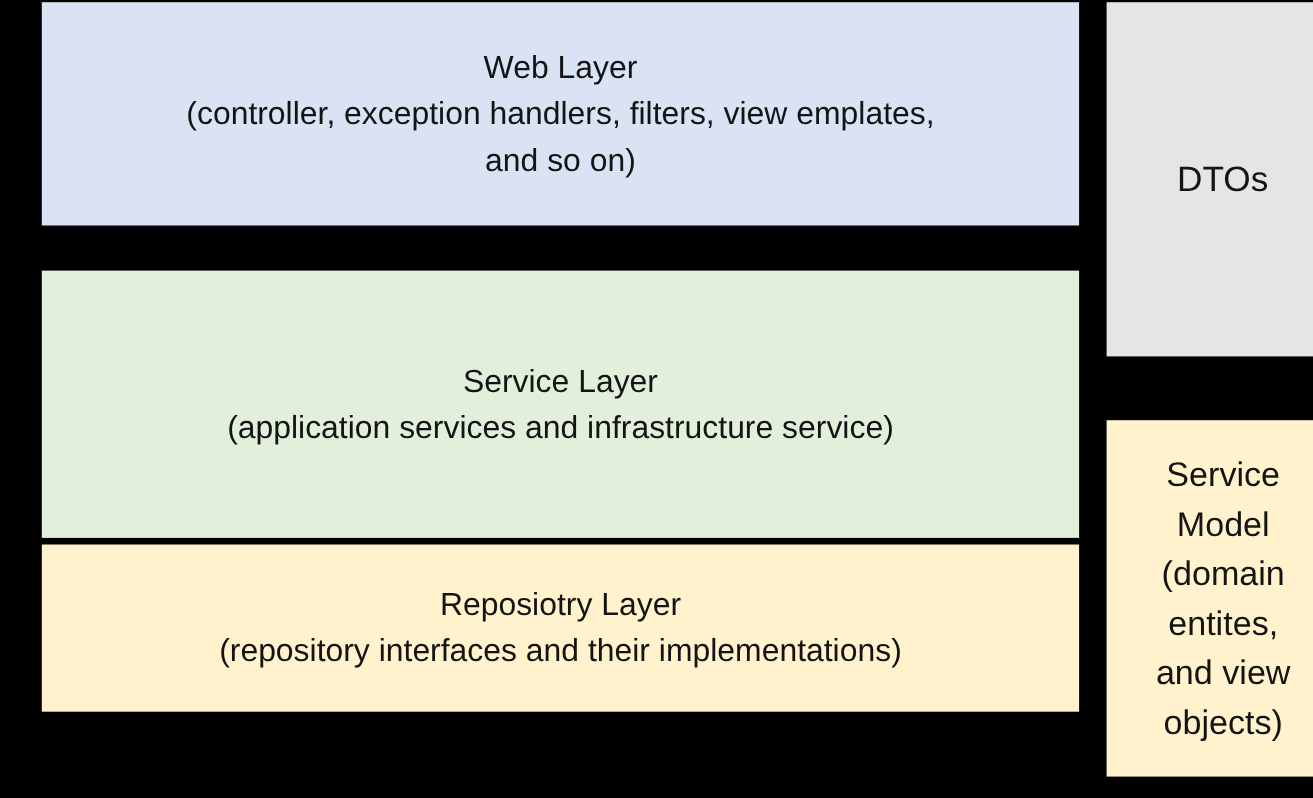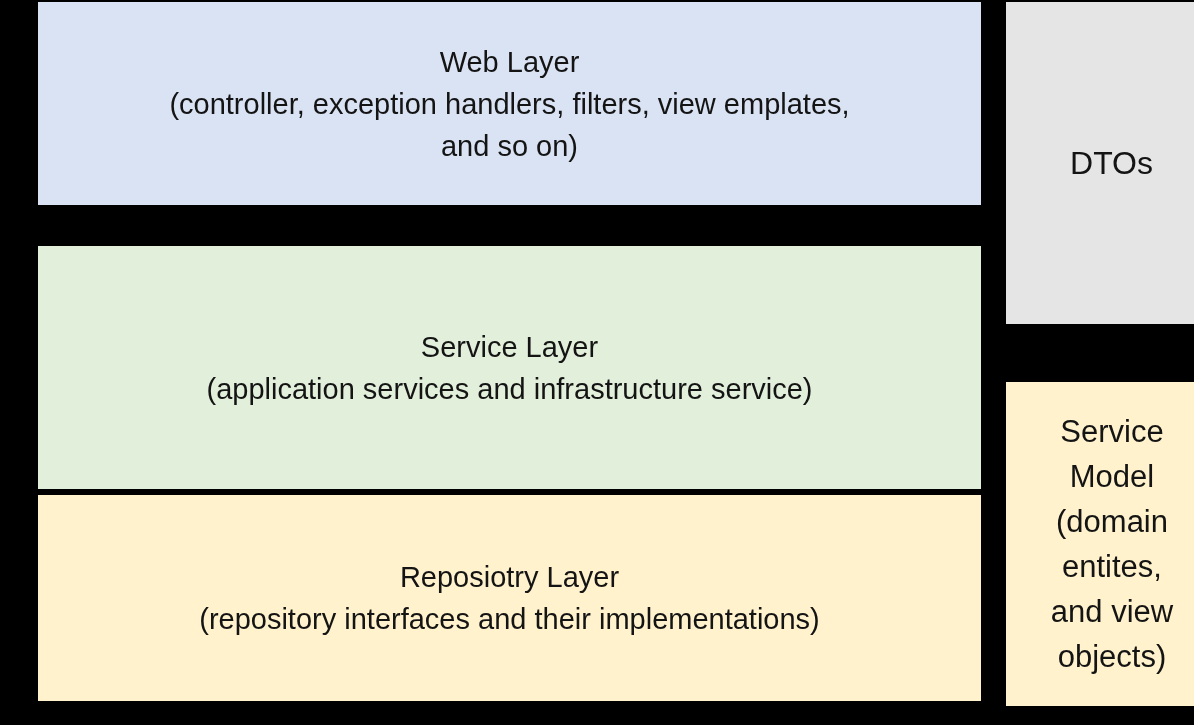--- a/index.html
+++ b/index.html
@@ -27,21 +27,21 @@
     margin-left: 36px;
   }
   .left-box {
     left: 2px;
     width: 943px;
     font-size: 29px;
     line-height: 42px;
   }
   #web-layer-box        { top: 2px;   height: 203px; }
   #service-layer-box    { top: 246px; height: 243px; }
-  #repository-layer-box { top: 495px; height: 206px; }
+  #repository-layer-box { top: 495px; height: 152px; }
   #dtos-box {
     left: 970px; top: 2px;
     width: 211px; height: 322px;
     font-size: 32px;
   }
   #domain-model-box {
     left: 970px; top: 382px;
     width: 212px; height: 324px;
     font-size: 31px;
     line-height: 45px;

